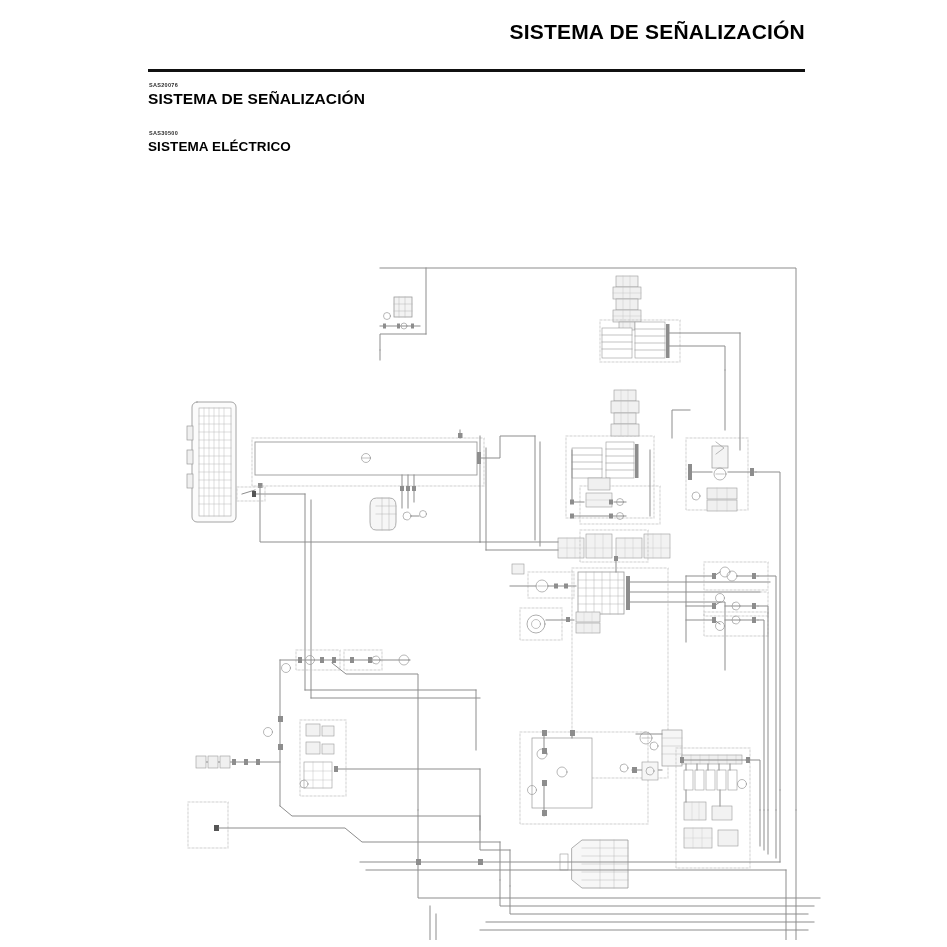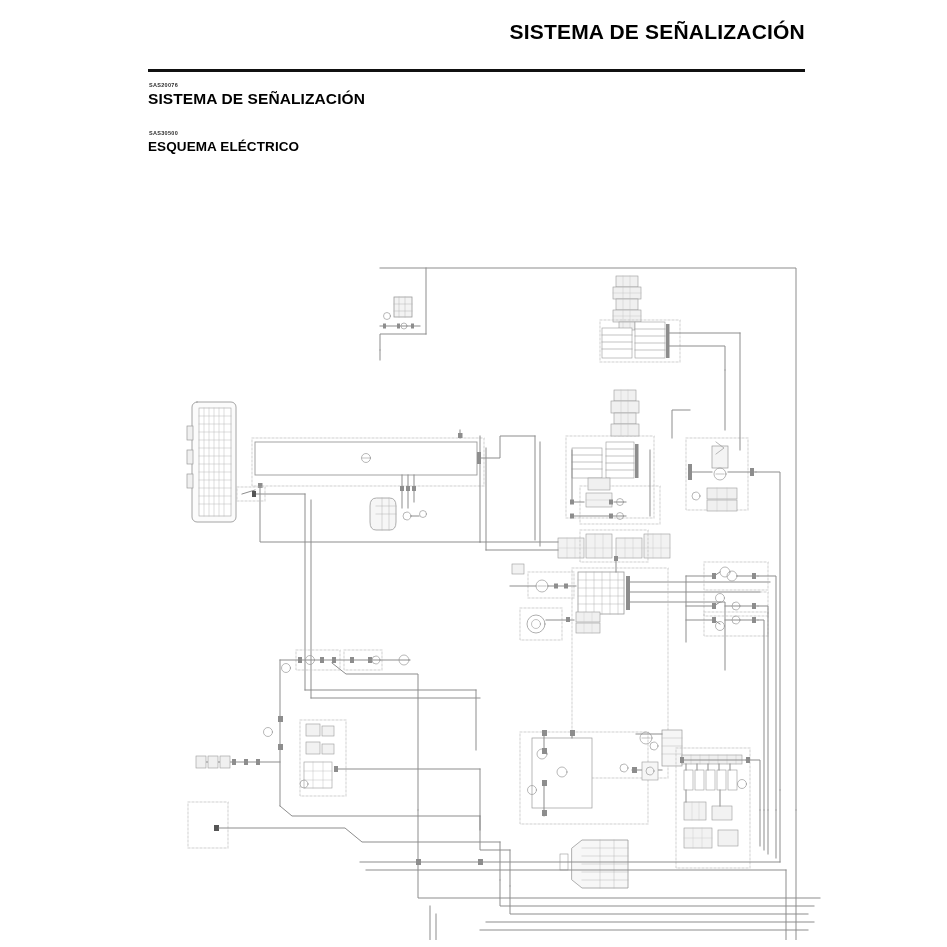--- a/index.html
+++ b/index.html
@@ -93,21 +93,21 @@
 </div>
 <div id="header-rule"></div>
 
 <div class="section-block" id="section-1">
   <div class="ref-code">SAS20076</div>
   <div class="section-title">SISTEMA DE SEÑALIZACIÓN</div>
 </div>
 
 <div class="section-block" id="section-2">
   <div class="ref-code">SAS30500</div>
-  <div class="section-title">ESQUEMA ELÉCTRICO</div>
+  <div class="section-title">SISTEMA ELÉCTRICO</div>
 </div>
 
 <div id="diagram-region">
   <svg id="diagram-canvas" viewBox="0 0 650 690" width="650" height="690" xmlns="http://www.w3.org/2000/svg" style="left:0;top:0;width:650px;height:690px;">
     <defs>
       <g id="pinrow">
         <rect x="0" y="0" width="7" height="5" fill="#efefef" stroke="#9a9a9a" stroke-width="0.5"></rect>
       </g>
     </defs>
 

